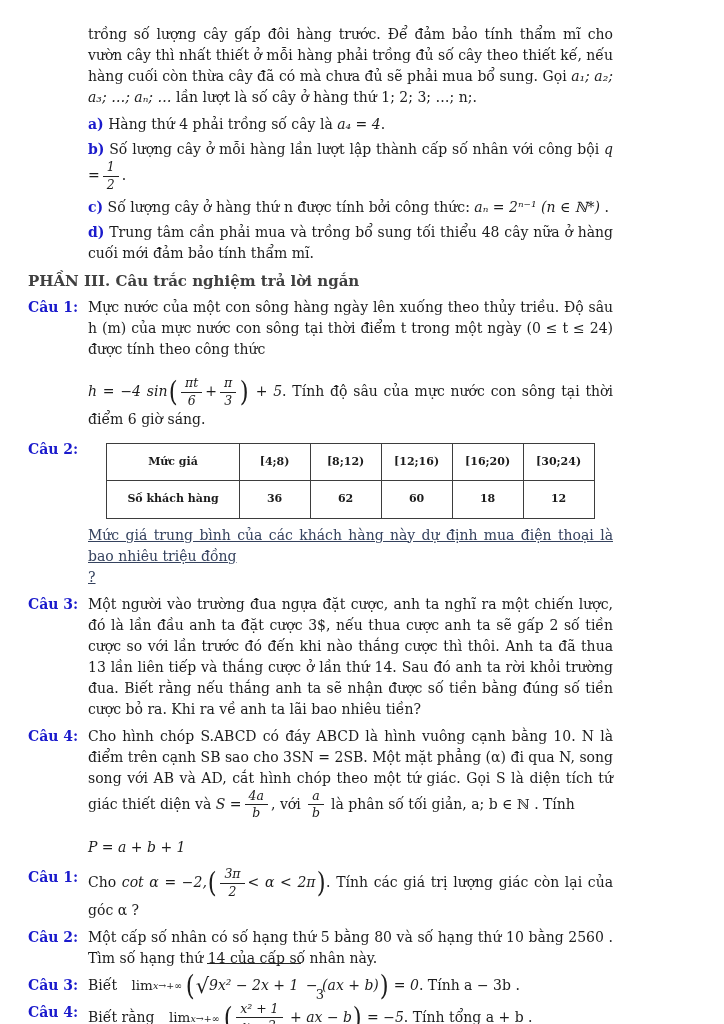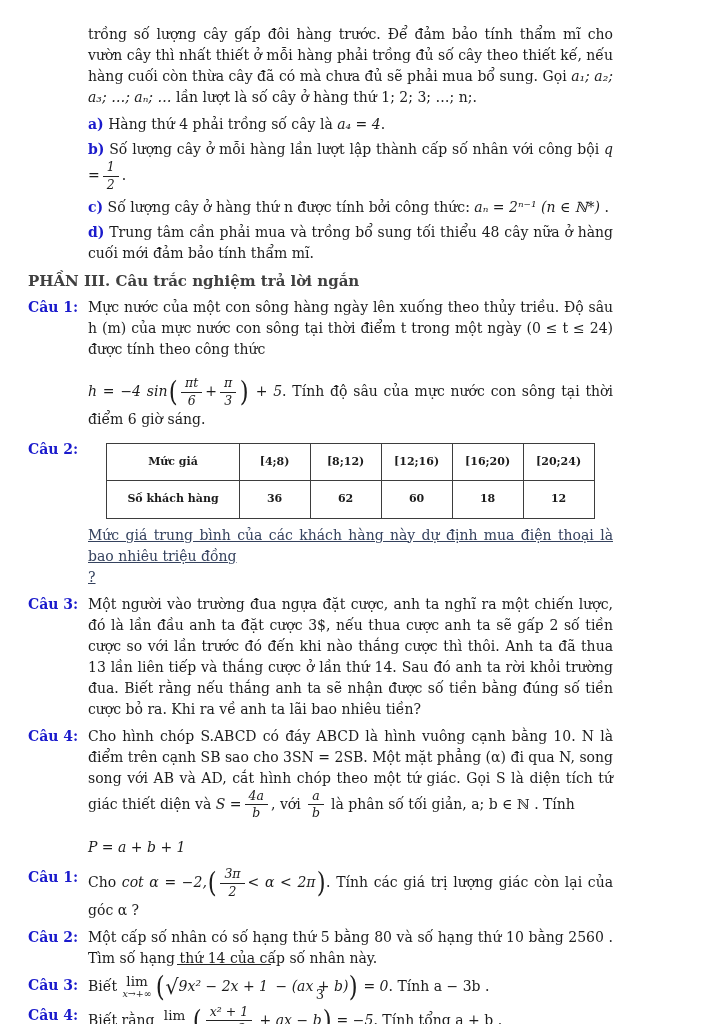--- a/index.html
+++ b/index.html
@@ -41,22 +41,22 @@
   .frac .num { border-bottom: 1px solid #222; padding: 0 4px 1px; }
   .frac .den { padding-top: 1px; }
   
   .bigp {
     font-size: 27px; line-height: 18px; vertical-align: middle;
     font-weight: 300; font-style: normal; display: inline-block;
     transform: scaleX(.85); color: #1c1c1c;
   }
   
   .lim {
-    display: inline-flex; flex-direction: column; align-items: center;
-    vertical-align: middle; line-height: 1; margin: 0 3px 0 1px;
+    display: inline-flex; flex-direction: row; align-items: center;
+    vertical-align: middle; line-height: 1; margin: 0 3px 0 10px;
   }
   .lim .limword { font-size: 13.5px; }
   .lim .limsub { font-size: 9.5px; font-style: italic; margin-top: 1px; }
   
   .sqrt-sym { font-size: 21px; line-height: 14px; vertical-align: -3px; display: inline-block; }
   .rad { border-top: 1.3px solid #222; padding: 13px 3px 0 2px; margin-left: -2px; font-style: italic; }
   
   .fblock { display: block; margin: 16px 0 3px 0; }
   
   .qtable { border-collapse: collapse; margin: 4px auto 6px auto; font-size: 11px; font-weight: bold; }
@@ -106,21 +106,21 @@
     <span class="qlabel">Câu 2:</span>
     <div class="qbody">
       <table class="qtable">
         <tbody>
             <tr>
           <td class="cat">Mức giá</td>
           <td>[4;8)</td>
           <td>[8;12)</td>
           <td>[12;16)</td>
           <td>[16;20)</td>
-          <td>[20;24)</td>
+          <td>[30;24)</td>
         </tr>
         <tr>
           <td class="cat">Số khách hàng</td>
           <td>36</td>
           <td>62</td>
           <td>60</td>
           <td>18</td>
           <td>12</td>
         </tr>
       </tbody>

